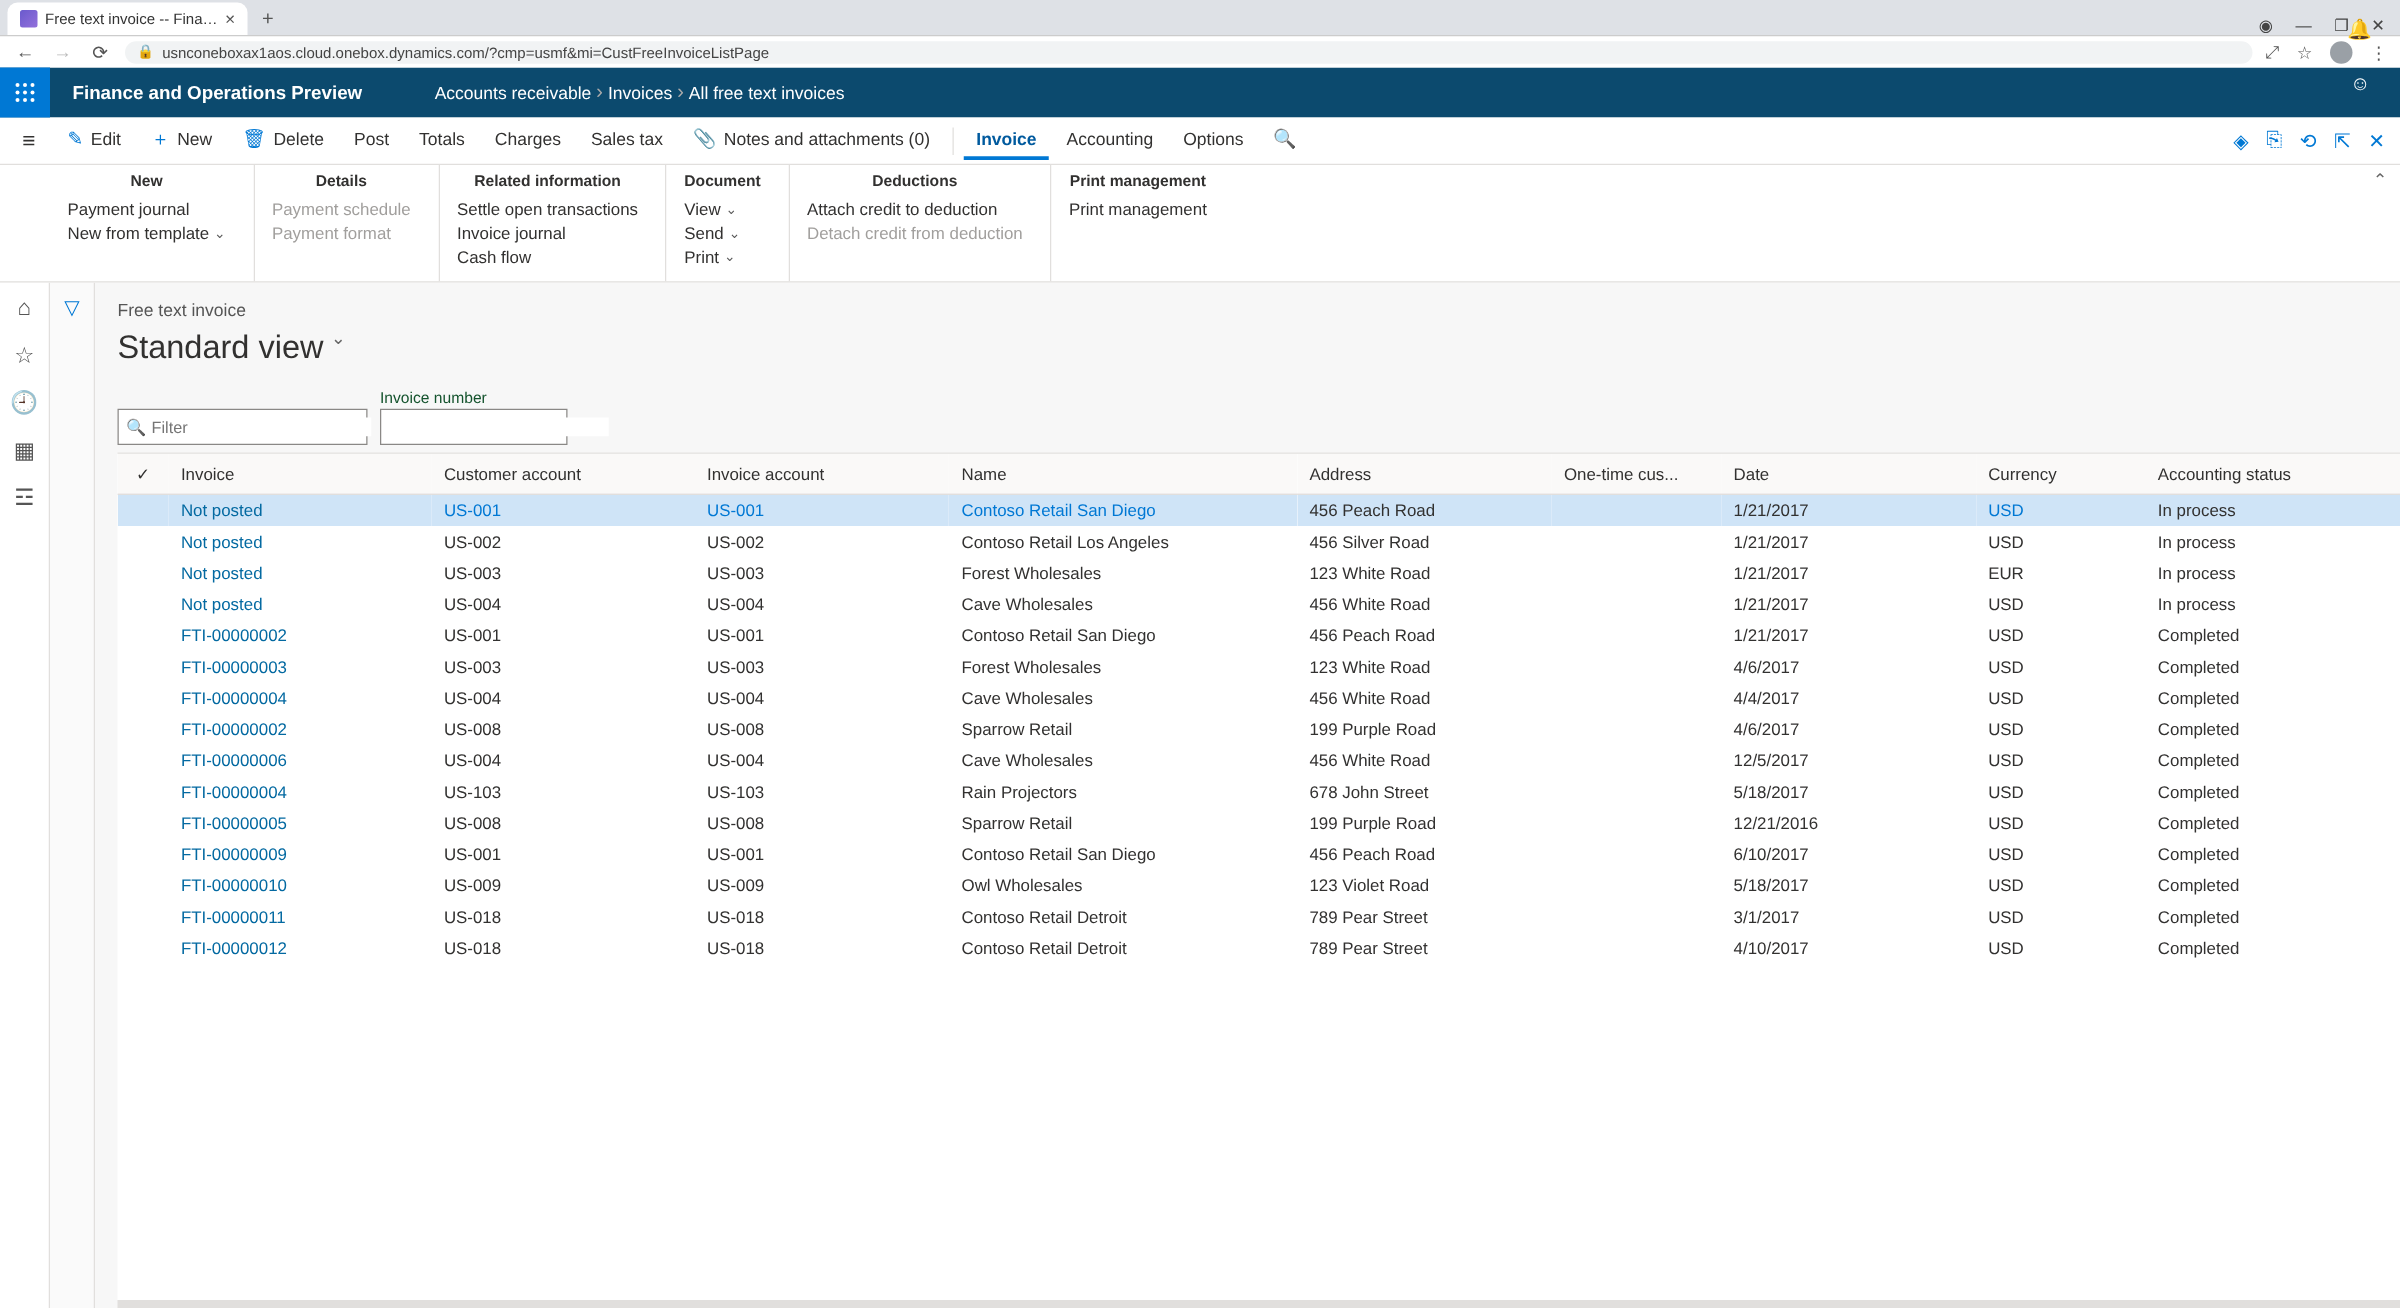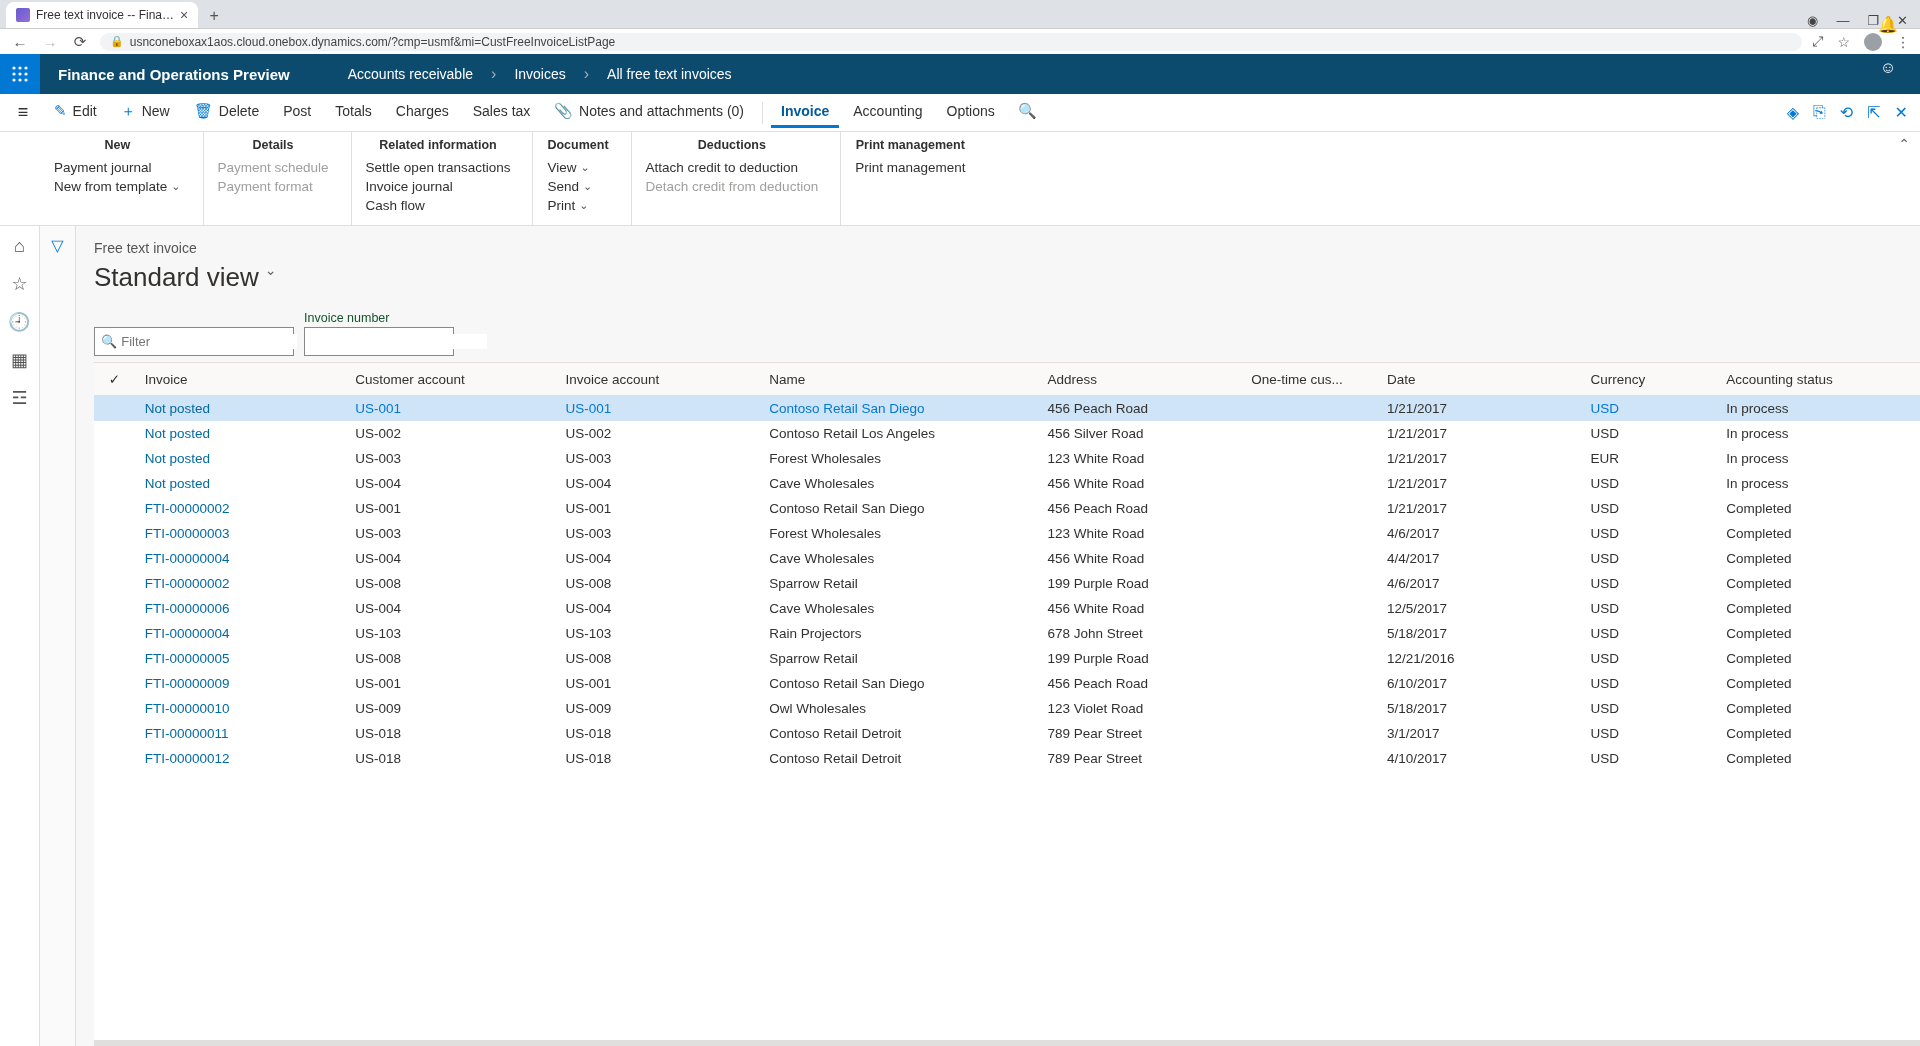--- a/index.html
+++ b/index.html
@@ -22,21 +22,21 @@
 .url-box .lock { font-size:11px; }
 .url-right { display:flex; gap:14px; align-items:center; }
 .url-right span { font-size:14px; color:#555; cursor:pointer; }
 .avatar-small { width:18px; height:18px; background:#9aa0a6; border-radius:50%; }
 
 
 .app-header { background:#0c4a6e; color:#fff; height:40px; display:flex; align-items:center; }
 .waffle { width:40px; height:40px; background:#0078d4; display:flex; align-items:center; justify-content:center; cursor:pointer; }
 .waffle svg { width:18px; height:18px; }
 .app-title { padding:0 18px; font-size:15px; font-weight:600; white-space:nowrap; }
-.breadcrumbs { display:flex; align-items:center; gap:18px; padding-left:40px; font-size:14px; }
+.breadcrumbs { display:flex; align-items:center; gap:4px; padding-left:40px; font-size:14px; }
 .breadcrumbs .crumb { color:#fff; }
 .breadcrumbs .sep { color:#aaa; font-size:16px; }
 .hdr-right { margin-left:auto; display:flex; align-items:center; gap:24px; padding-right:12px;flex-direction:column; }
 .hdr-right .company { font-size:14px; color:#fff; }
 .hdr-ico { width:20px; height:20px; display:inline-flex; align-items:center; justify-content:center; color:#fff; cursor:pointer; font-size:16px; }
 .user-badge { width:28px; height:28px; border-radius:50%; background:#bcd7f2; color:#004578; display:flex; align-items:center; justify-content:center; font-size:12px; font-weight:600; }
 
 
 .toolbar { background:#fff; height:38px; border-bottom:1px solid #e1dfdd; display:flex; align-items:center; padding-left:6px; gap:4px; }
 .tool-btn { display:flex; align-items:center; gap:6px; padding:6px 10px; font-size:14px; color:#323130; cursor:pointer; border-bottom:3px solid transparent; }

